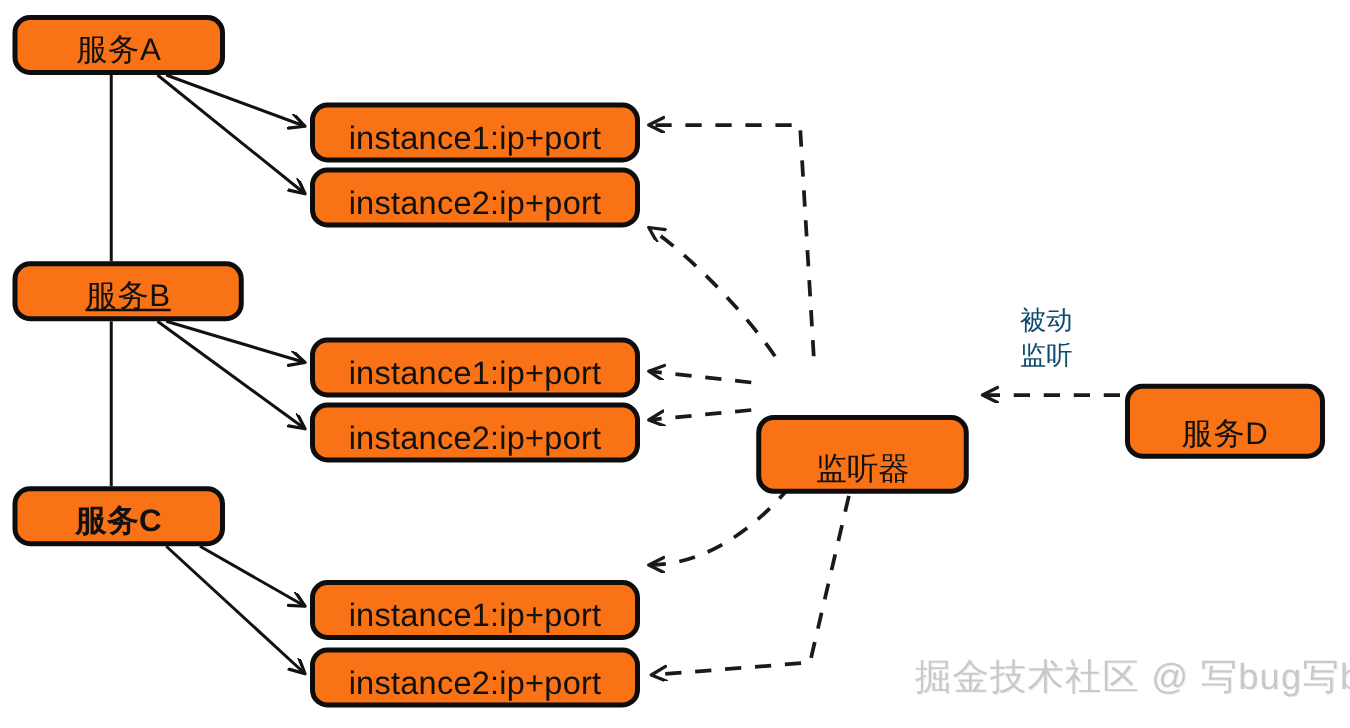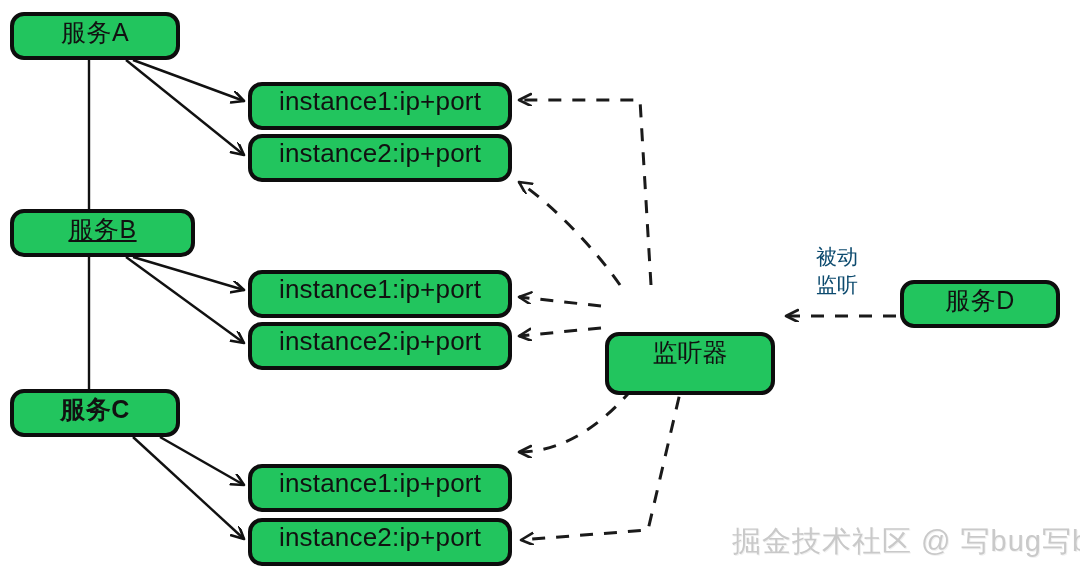--- a/index.html
+++ b/index.html
@@ -18,25 +18,25 @@
   #edges {
     position: absolute;
     left: 0;
     top: 0;
     width: 1080px;
     height: 582px;
   }
   .node {
     position: absolute;
     box-sizing: border-box;
-    background: #22c55e;
+    background: #f97316;
     border: 4px solid #0d0d0d;
     border-radius: 14px;
     display: flex;
-    align-items: flex-start;
+    align-items: flex-end;
     justify-content: center;
     color: #111111;
     z-index: 3;
   }
   .node-service {
     font-size: 25px;
     letter-spacing: 0.5px;
   }
   .node-instance {
     font-size: 26px;
@@ -133,21 +133,21 @@
   </div>
 
   <div class="node node-service" style="left:10px; top:209px; width:185px; height:48px;text-decoration:underline;">
     <span>服务B</span>
   </div>
 
   <div class="node node-service" style="left:10px; top:389px; width:170px; height:48px;font-weight:bold;">
     <span>服务C</span>
   </div>
 
-  <div class="node node-service" style="left:900px; top:280px; width:160px; height:48px;">
+  <div class="node node-service" style="left:900px; top:307px; width:160px; height:60px;">
     <span>服务D</span>
   </div>
 
   <div class="node node-instance" style="left:248px; top:82px; width:264px; height:48px;">
     <span>instance1:ip+port</span>
   </div>
   <div class="node node-instance" style="left:248px; top:134px; width:264px; height:48px;">
     <span>instance2:ip+port</span>
   </div>
 

